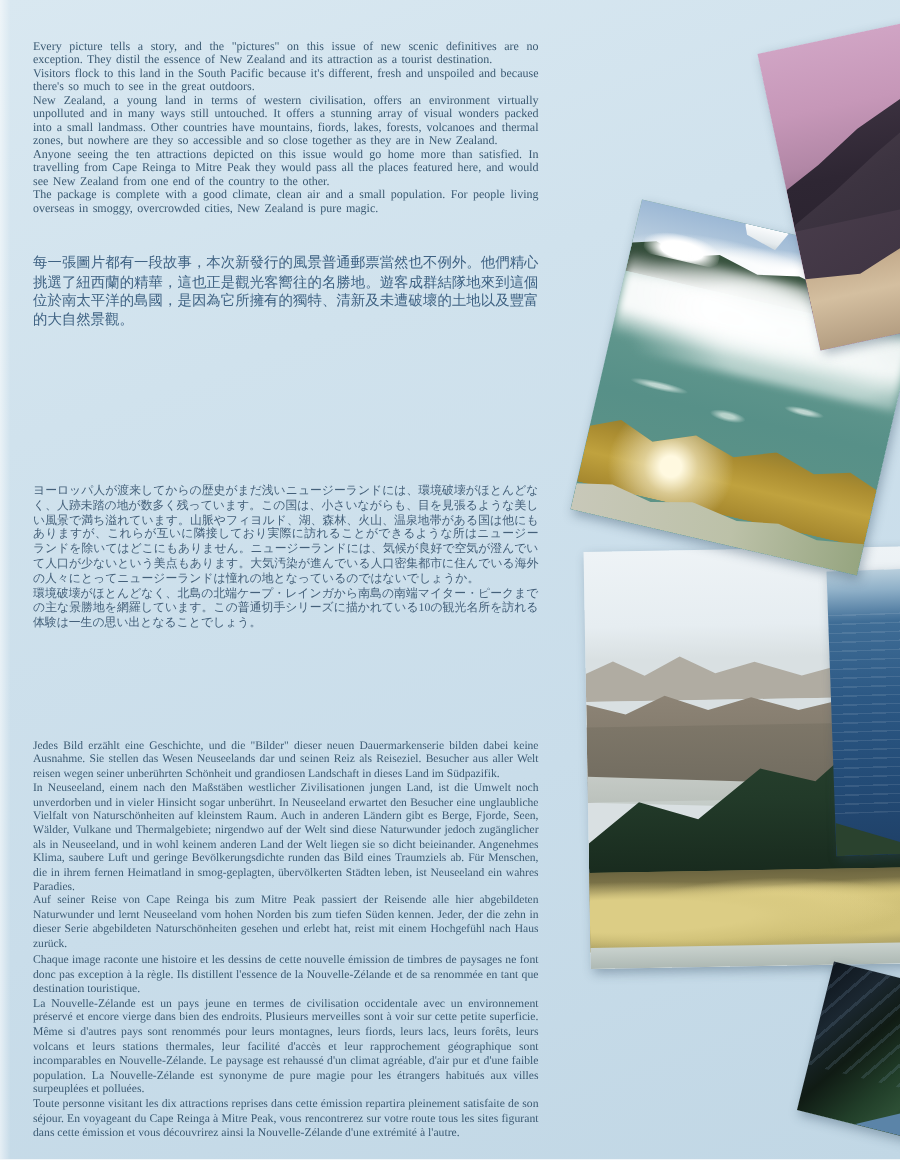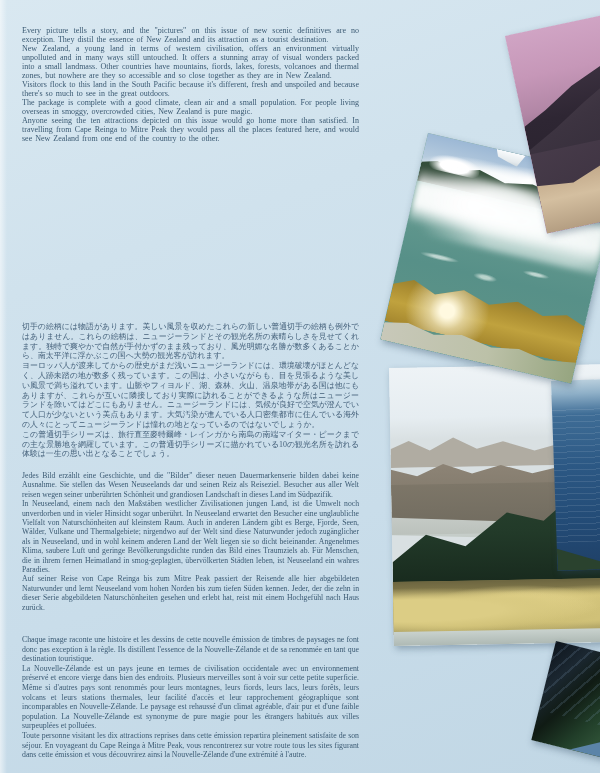--- a/index.html
+++ b/index.html
@@ -11,21 +11,21 @@
   #page:after{ 
     content:""; position:absolute; left:0; top:0; width:7px; height:100%;
     background:linear-gradient(90deg, rgba(255,255,255,.55), rgba(255,255,255,0));
     pointer-events:none;
   }
   .txt{ position:absolute; left:22px; width:337px; color:#3b5a73; z-index:6; }
   .txt p{ margin:0; text-align:justify; }
   .en  { top:26px;  font-size:8px;   line-height:9px;    word-spacing:1px; }
   .zh  { top:170px; font-size:9.6px; line-height:12.6px; color:#3f6283; font-family:"Liberation Serif",serif; }
   .ja  { top:322px; font-size:7.9px; line-height:9.8px;  color:#44607a; }
-  .de  { top:471px; font-size:7.7px; line-height:9.4px; }
+  .de  { top:492px; font-size:7.7px; line-height:9.4px; }
   .fr  { top:635px; font-size:7.8px; line-height:9.6px; }
 
   .photo{ position:absolute; transform-origin:top left; overflow:hidden;
           box-shadow:2px 3px 7px rgba(45,70,95,.38); }
   .photo>div{ position:absolute; }
 
   
   .p4{ left:389px; top:368px; width:262px; height:278px; transform:rotate(-1deg);
        background:linear-gradient(180deg,#eef3f6 0%,#e6edf1 18%,#d9e0e2 26%); z-index:1;}
   .p4-hills-far{ left:0; top:20%; width:100%; height:16%; background:#a8a296; opacity:.85;
@@ -112,33 +112,33 @@
   .p5-water{ left:0; top:0; width:100%; height:100%; background:#5b84a8;
        clip-path:polygon(100% 52%,100% 100%,26% 100%,70% 66%);}
 </style>
 </head>
 <body>
 
 <div id="page">
 
   <section class="txt en">
     <p>Every picture tells a story, and the "pictures" on this issue of new scenic definitives are no exception. They distil the essence of New Zealand and its attraction as a tourist destination.</p>
+    <p>Visitors flock to this land in the South Pacific because it's different, fresh and unspoiled and because there's so much to see in the great outdoors.</p>
     <p>New Zealand, a young land in terms of western civilisation, offers an environment virtually unpolluted and in many ways still untouched. It offers a stunning array of visual wonders packed into a small landmass. Other countries have mountains, fiords, lakes, forests, volcanoes and thermal zones, but nowhere are they so accessible and so close together as they are in New Zealand.</p>
-    <p>Visitors flock to this land in the South Pacific because it's different, fresh and unspoiled and because there's so much to see in the great outdoors.</p>
+    <p>Anyone seeing the ten attractions depicted on this issue would go home more than satisfied. In travelling from Cape Reinga to Mitre Peak they would pass all the places featured here, and would see New Zealand from one end of the country to the other.</p>
     <p>The package is complete with a good climate, clean air and a small population. For people living overseas in smoggy, overcrowded cities, New Zealand is pure magic.</p>
-    <p>Anyone seeing the ten attractions depicted on this issue would go home more than satisfied. In travelling from Cape Reinga to Mitre Peak they would pass all the places featured here, and would see New Zealand from one end of the country to the other.</p>
   </section>
 
   <section class="txt zh" lang="zh-Hant">
+    <p>每一張圖片都有一段故事，本次新發行的風景普通郵票當然也不例外。他們精心挑選了紐西蘭的精華，這也正是觀光客嚮往的名勝地。遊客成群結隊地來到這個位於南太平洋的島國，是因為它所擁有的獨特、清新及未遭破壞的土地以及豐富的大自然景觀。</p>
   </section>
 
   <section class="txt ja" lang="ja">
-    <p>切手の絵柄には物語があります。美しい風景を収めたこれらの新しい普通切手の絵柄も例外ではありません。これらの絵柄は、ニュージーランドとその観光名所の素晴らしさを見せてくれます。独特で爽やかで自然が手付かずのまま残っており、風光明媚な名勝が数多くあることから、南太平洋に浮かぶこの国へ大勢の観光客が訪れます。</p>
     <p>ヨーロッパ人が渡来してからの歴史がまだ浅いニュージーランドには、環境破壊がほとんどなく、人跡未踏の地が数多く残っています。この国は、小さいながらも、目を見張るような美しい風景で満ち溢れています。山脈やフィヨルド、湖、森林、火山、温泉地帯がある国は他にもありますが、これらが互いに隣接しており実際に訪れることができるような所はニュージーランドを除いてはどこにもありません。ニュージーランドには、気候が良好で空気が澄んでいて人口が少ないという美点もあります。大気汚染が進んでいる人口密集都市に住んでいる海外の人々にとってニュージーランドは憧れの地となっているのではないでしょうか。</p>
-    <p>この普通切手シリーズは、旅行直至麥特爾峰・レインガから南島の南端マイター・ピークまでの主な景勝地を網羅しています。この普通切手シリーズに描かれている10の観光名所を訪れる体験は一生の思い出となることでしょう。</p>
+    <p>環境破壊がほとんどなく、北島の北端ケープ・レインガから南島の南端マイター・ピークまでの主な景勝地を網羅しています。この普通切手シリーズに描かれている10の観光名所を訪れる体験は一生の思い出となることでしょう。</p>
   </section>
 
   <section class="txt de" lang="de">
     <p>Jedes Bild erzählt eine Geschichte, und die "Bilder" dieser neuen Dauermarkenserie bilden dabei keine Ausnahme. Sie stellen das Wesen Neuseelands dar und seinen Reiz als Reiseziel. Besucher aus aller Welt reisen wegen seiner unberührten Schönheit und grandiosen Landschaft in dieses Land im Südpazifik.</p>
     <p>In Neuseeland, einem nach den Maßstäben westlicher Zivilisationen jungen Land, ist die Umwelt noch unverdorben und in vieler Hinsicht sogar unberührt. In Neuseeland erwartet den Besucher eine unglaubliche Vielfalt von Naturschönheiten auf kleinstem Raum. Auch in anderen Ländern gibt es Berge, Fjorde, Seen, Wälder, Vulkane und Thermalgebiete; nirgendwo auf der Welt sind diese Naturwunder jedoch zugänglicher als in Neuseeland, und in wohl keinem anderen Land der Welt liegen sie so dicht beieinander. Angenehmes Klima, saubere Luft und geringe Bevölkerungsdichte runden das Bild eines Traumziels ab. Für Menschen, die in ihrem fernen Heimatland in smog-geplagten, übervölkerten Städten leben, ist Neuseeland ein wahres Paradies.</p>
     <p>Auf seiner Reise von Cape Reinga bis zum Mitre Peak passiert der Reisende alle hier abgebildeten Naturwunder und lernt Neuseeland vom hohen Norden bis zum tiefen Süden kennen. Jeder, der die zehn in dieser Serie abgebildeten Naturschönheiten gesehen und erlebt hat, reist mit einem Hochgefühl nach Haus zurück.</p>
   </section>
 
   <section class="txt fr" lang="fr">
     <p>Chaque image raconte une histoire et les dessins de cette nouvelle émission de timbres de paysages ne font donc pas exception à la règle. Ils distillent l'essence de la Nouvelle-Zélande et de sa renommée en tant que destination touristique.</p>

